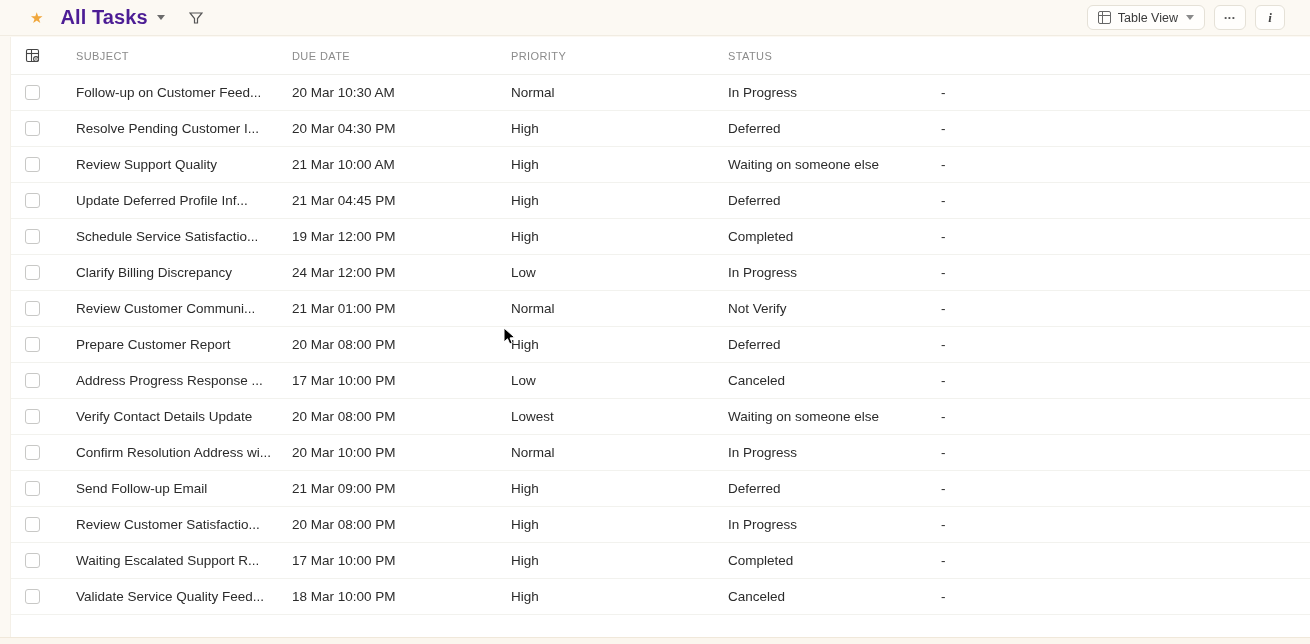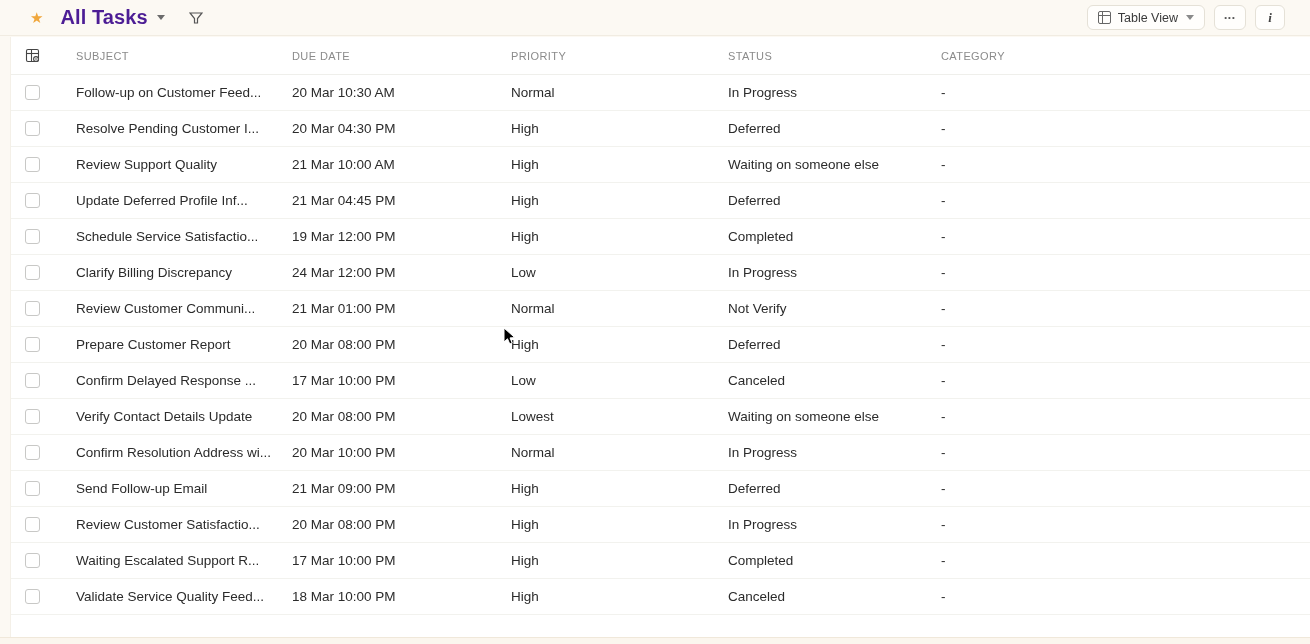--- a/index.html
+++ b/index.html
@@ -113,21 +113,20 @@
         <line x1="1.5" y1="5.5" x2="13.5" y2="5.5"></line>
         <line x1="6.5" y1="1.5" x2="6.5" y2="13.5"></line>
         <circle cx="11" cy="11" r="2.4" fill="#fff" stroke="#444"></circle>
         <circle cx="11" cy="11" r="0.8" fill="#444" stroke="none"></circle>
       </svg>
     </div>
     <div class="th">SUBJECT</div>
     <div class="th">DUE DATE</div>
     <div class="th">PRIORITY</div>
     <div class="th">STATUS</div>
-    <div class="th">CATEGORY</div>
   </div>
   <div id="table-body">
   <div class="grid-row trow">
     <div class="sel-col">
       <div class="checkbox"></div>
     </div>
     <div class="td subject-cell">Follow-up on Customer Feed...</div>
     <div class="td">20 Mar 10:30 AM</div>
     <div class="td">Normal</div>
     <div class="td">In Progress</div>
@@ -208,21 +207,21 @@
     <div class="td">20 Mar 08:00 PM</div>
     <div class="td">High</div>
     <div class="td">Deferred</div>
     <div class="td">-</div>
   </div>
 
   <div class="grid-row trow">
     <div class="sel-col">
       <div class="checkbox"></div>
     </div>
-    <div class="td subject-cell">Confirm Delayed Response ...</div>
+    <div class="td subject-cell">Address Progress Response ...</div>
     <div class="td">17 Mar 10:00 PM</div>
     <div class="td">Low</div>
     <div class="td">Canceled</div>
     <div class="td">-</div>
   </div>
 
   <div class="grid-row trow">
     <div class="sel-col">
       <div class="checkbox"></div>
     </div>

